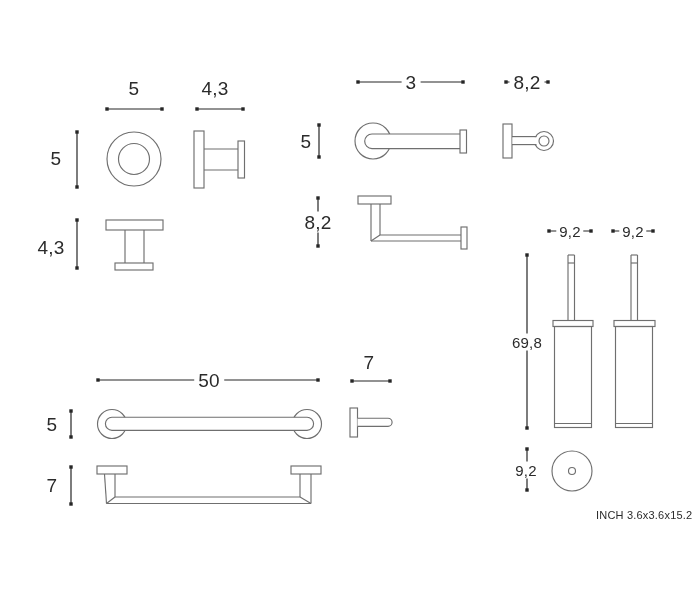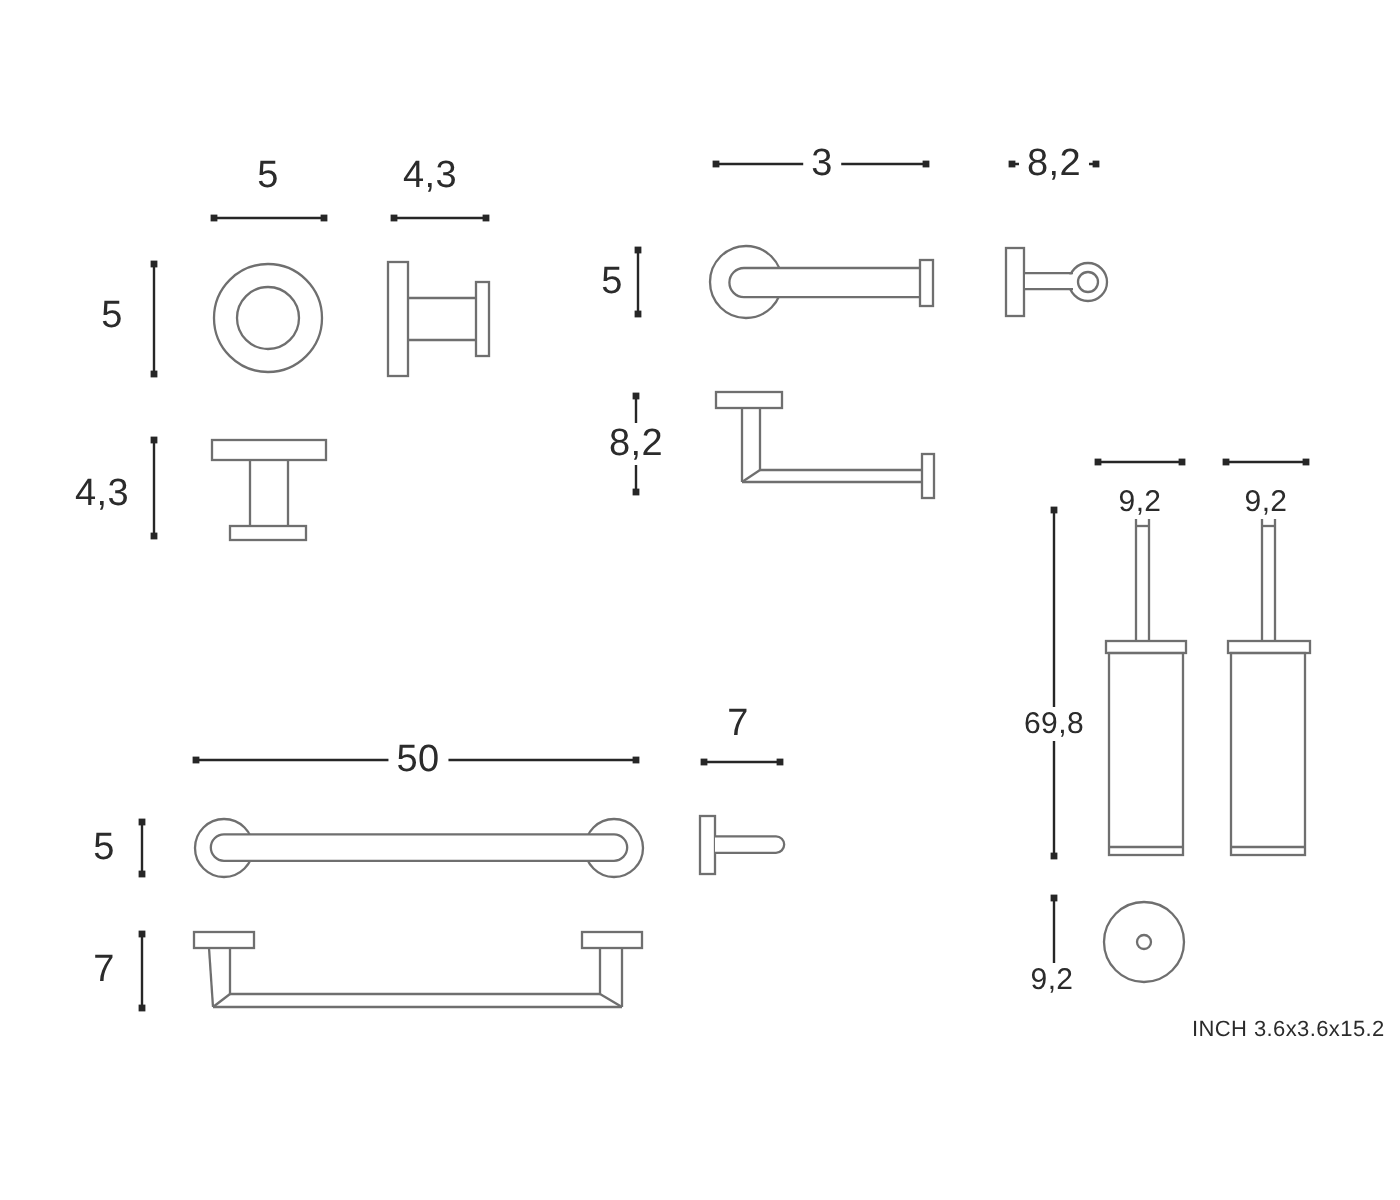--- a/index.html
+++ b/index.html
@@ -11,21 +11,21 @@
   .outline{stroke:#6f6f6f;stroke-width:1.15;fill:none;}
   .outline-fill{stroke:#6f6f6f;stroke-width:1.15;fill:#ffffff;}
   .mask{fill:#ffffff;stroke:none;}
   .dimline{stroke:#262626;stroke-width:1.2;fill:none;}
   .dimdot{fill:#262626;stroke:none;}
   .dim{
     position:absolute;transform:translate(-50%,-50%);
     font-size:19px;line-height:1;color:#2b2b2b;background:#ffffff;
     padding:1px 4px;white-space:nowrap;letter-spacing:0.2px;
   }
-  .dim.small{font-size:15px;padding:1px 3px;margin-top:20px;}
+  .dim.small{font-size:15px;padding:1px 3px;}
   .note{
     position:absolute;font-size:11px;line-height:1;color:#2b2b2b;
     white-space:nowrap;letter-spacing:0.2px;margin-left:46px;
   }
 </style>
 </head>
 <body>
 
 <div class="canvas">
 

